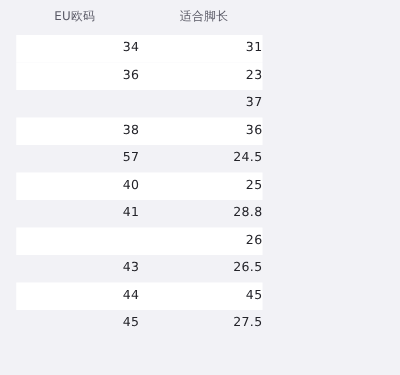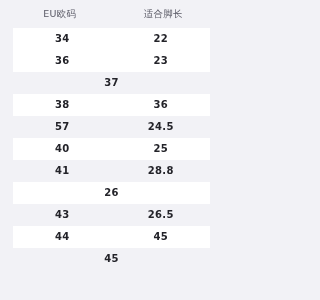--- a/index.html
+++ b/index.html
@@ -55,43 +55,43 @@
     padding: 0;
   }
   .chart-row.odd {
     background: #ffffff;
   }
   .chart-row.even {
     background: transparent;
   }
   .chart-row .cell {
     flex: 1 1 0;
-    text-align: center;
+    text-align: right;
     font-size: 10px;
-    font-weight: bold;
+    font-weight: normal;
     color: #232329;
     line-height: 22px;
     letter-spacing: 0.3px;
     white-space: nowrap;
   }
 </style>
 </head>
 <body>
 
 <div class="size-chart">
 
   <div class="chart-header">
     <div class="col">EU欧码</div>
     <div class="col">适合脚长</div>
   </div>
 
   <div class="chart-body">
       <div class="chart-row odd">
         <div class="cell">34</div>
-        <div class="cell">22</div>
+        <div class="cell">31</div>
       </div>
       <div class="chart-row odd">
         <div class="cell">36</div>
         <div class="cell">23</div>
       </div>
       <div class="chart-row even">
         <div class="cell">37</div>
       </div>
       <div class="chart-row odd">
         <div class="cell">38</div>
@@ -115,16 +115,17 @@
       <div class="chart-row even">
         <div class="cell">43</div>
         <div class="cell">26.5</div>
       </div>
       <div class="chart-row odd">
         <div class="cell">44</div>
         <div class="cell">45</div>
       </div>
       <div class="chart-row even">
         <div class="cell">45</div>
+        <div class="cell">27.5</div>
       </div>
     </div>
 
 </div>
 
 </body></html>

